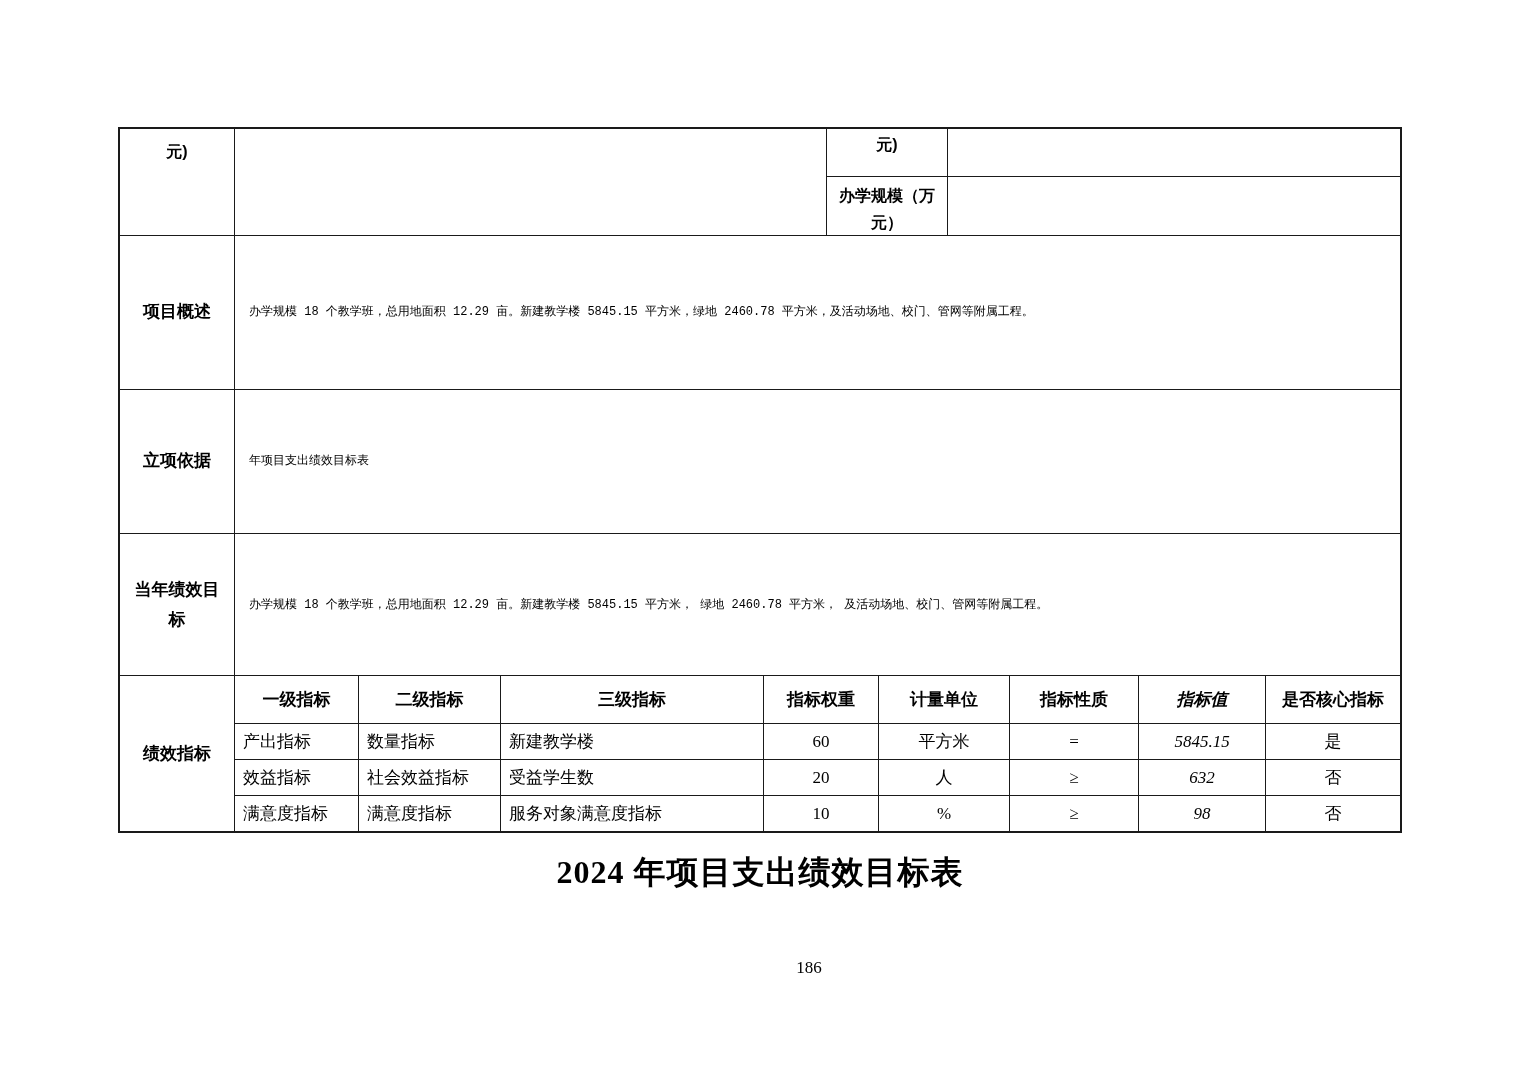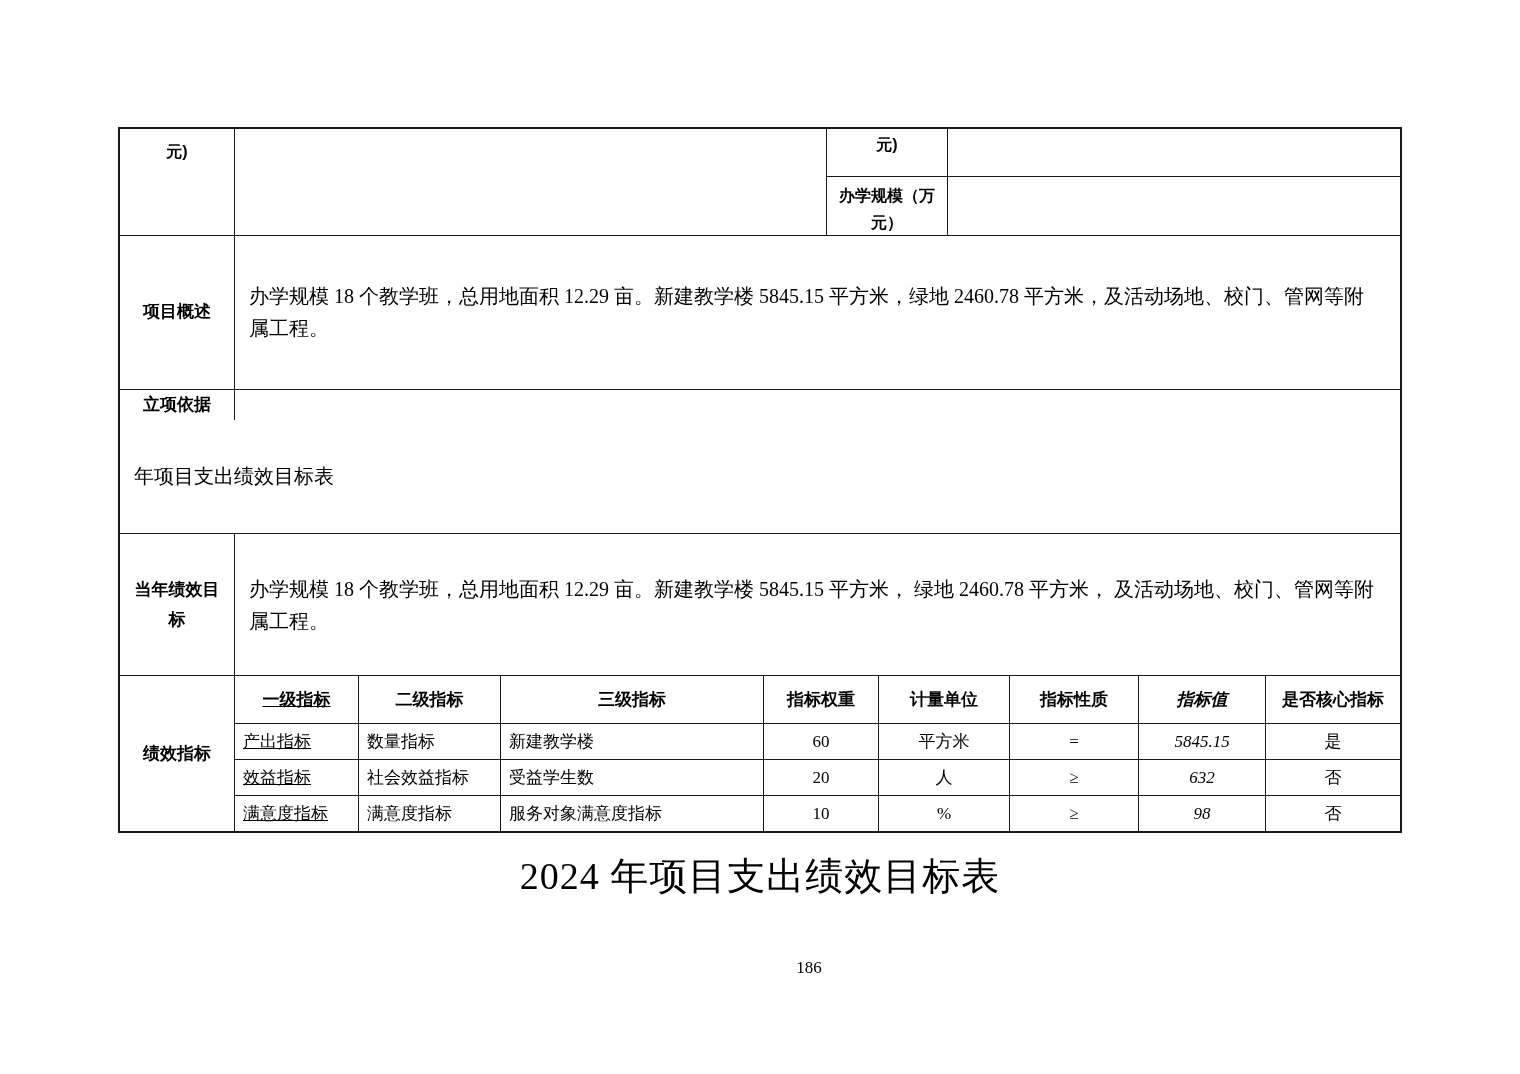--- a/index.html
+++ b/index.html
@@ -55,28 +55,29 @@
     padding-top: 6px;
   }
   .cell-c.wrap2 {
     padding: 5px 12px 0 12px;
     line-height: 27px;
   }
   .cell-d { flex: 1; }
 
   
   .row-overview { height: 155px; }
-  .row-basis   { height: 146px; flex-direction: column; }
+  .row-basis   { height: 146px; }
   .row-goal    { height: 143px; }
   .content-cell {
     flex: 1;
     display: flex; align-items: center;
     padding: 10px 24px 10px 14px;
-    font-size: 20px; line-height: 32px;
+    font-size: 12px; line-height: 32px;
     text-align: left;
+    font-family: Liberation Mono, monospace;
   }
 
   
   .row-indicators { height: 156px; }
   .ind-grid { flex: 1; display: flex; flex-direction: column; }
   .ind-row { display: flex; flex: none; }
   .ind-row + .ind-row { border-top: 1px solid #1a1a1a; }
   .ind-header { height: 47px; }
   .ind-data { height: 36px; }
   .ind-cell {
@@ -84,38 +85,38 @@
     border-right: 1px solid #1a1a1a;
     font-size: 17px;
     overflow: hidden; white-space: nowrap;
   }
   .ind-cell:last-child { border-right: none; }
   .ind-header .ind-cell {
     justify-content: center;
     font-family: "Liberation Sans", "DejaVu Sans", sans-serif;
     font-weight: bold;
   }
-  .col-1 { width: 124px; min-width: 124px; text-decoration: underline; }
+  .col-1 { width: 124px; min-width: 124px; }
   .col-2 { width: 142px; min-width: 142px; }
   .col-3 { width: 263px; min-width: 263px; }
   .col-4 { width: 115px; min-width: 115px; }
   .col-5 { width: 131px; min-width: 131px; }
   .col-6 { width: 129px; min-width: 129px; }
   .col-7 { width: 127px; min-width: 127px; font-style: italic; }
   .col-8 { flex: 1; }
   .ind-data .ind-cell { justify-content: center; }
   .ind-data .ind-cell.txt-left { justify-content: flex-start; padding-left: 8px; }
 
   
   .doc-title {
     position: absolute;
     left: 0; top: 851px; width: 100%;
     text-align: center;
     font-family: "Liberation Serif", "DejaVu Serif", serif;
-    font-weight: normal; font-size: 38px;
+    font-weight: bold; font-size: 32px;
     letter-spacing: 1px;
   }
   .page-number {
     position: absolute;
     left: 10px; top: 958px; width: 100%;
     text-align: center;
     font-size: 17px;
     margin-left: 39px;
   }
 </style>

